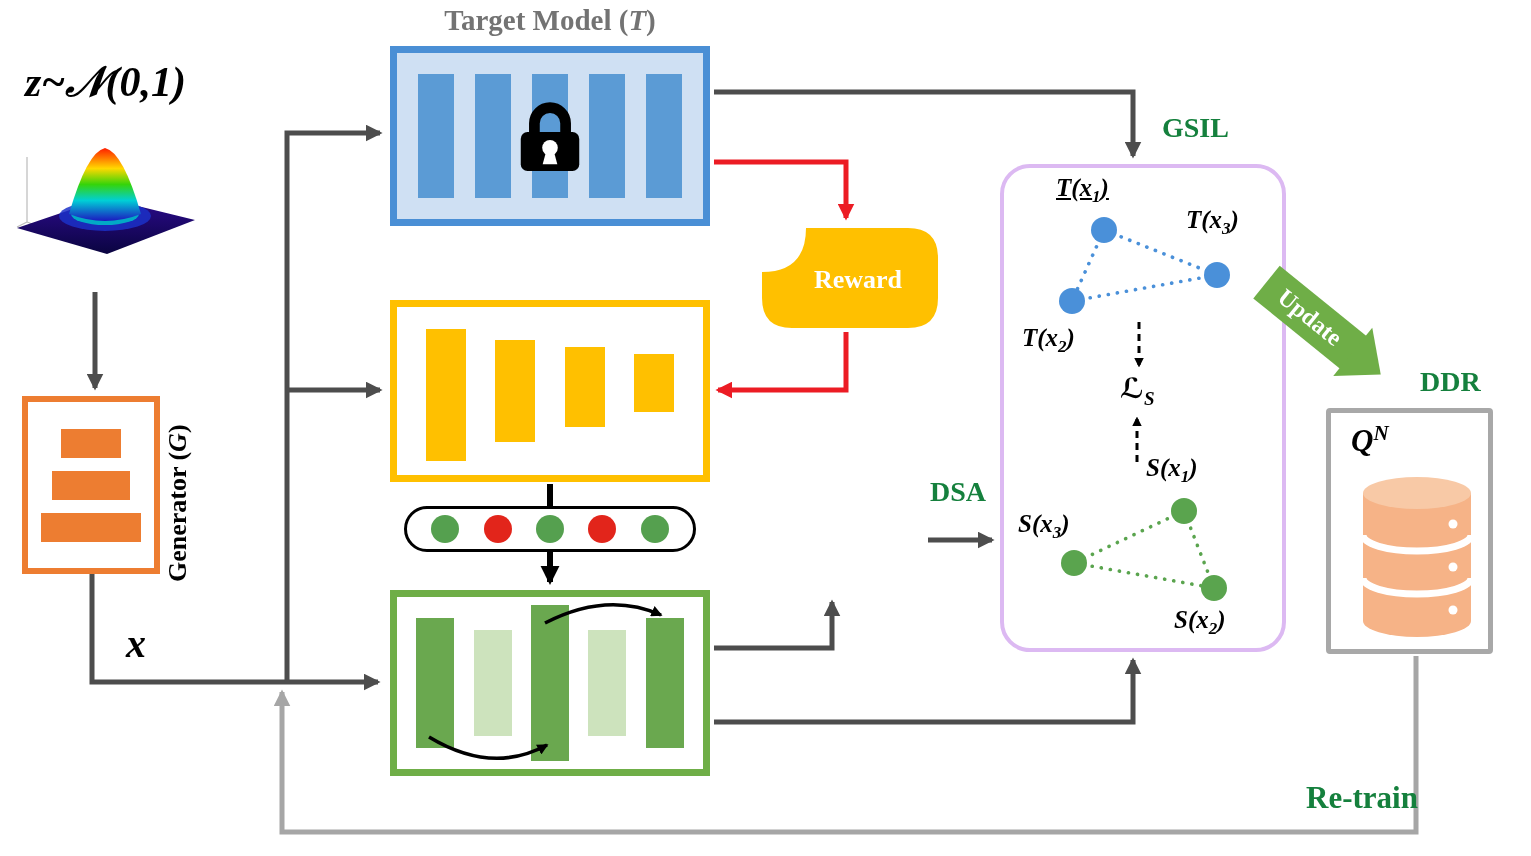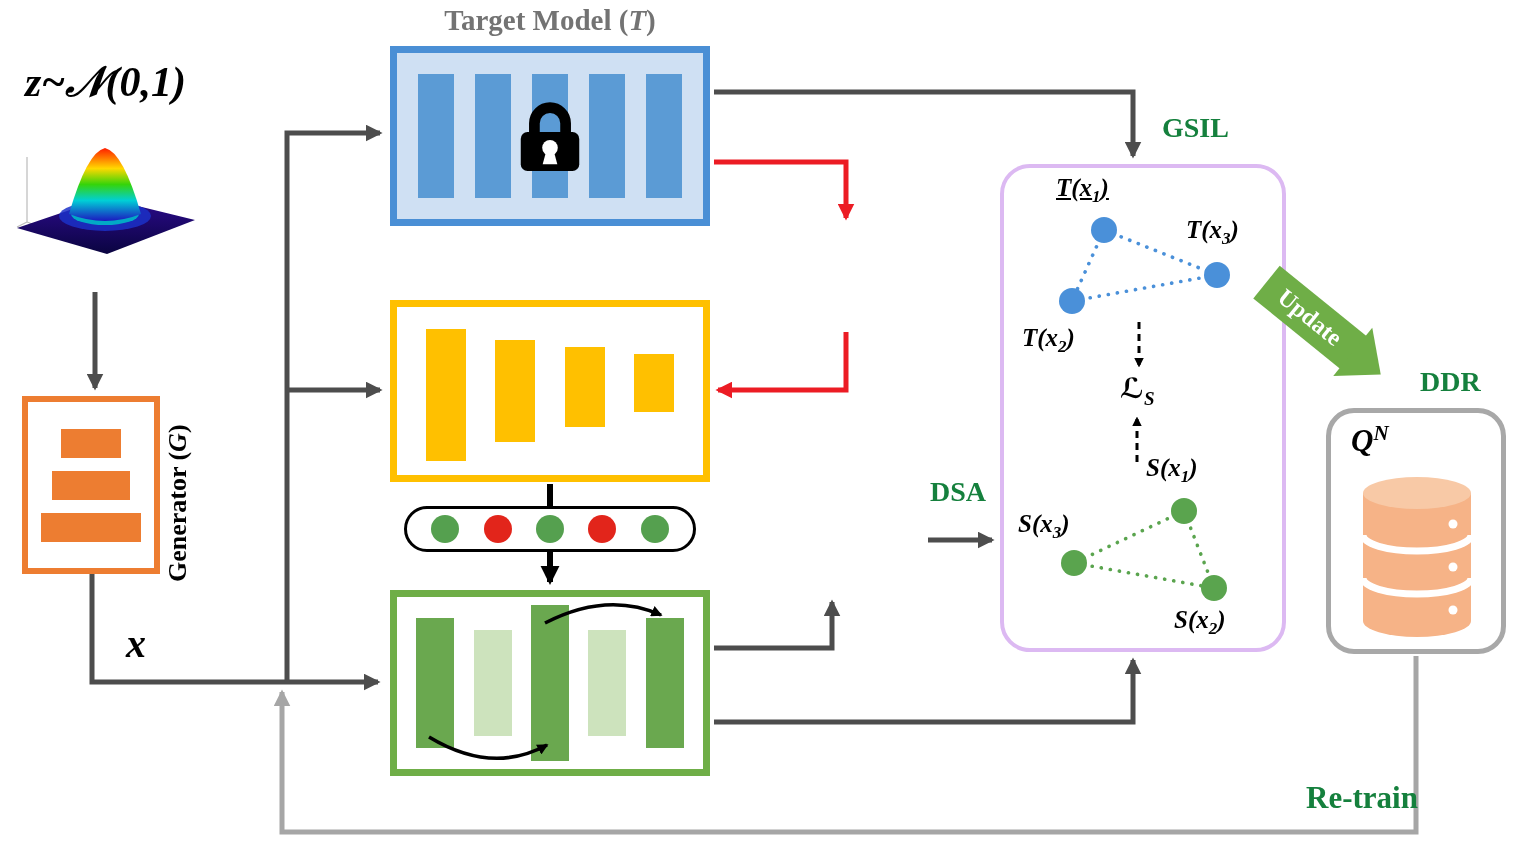--- a/index.html
+++ b/index.html
@@ -57,22 +57,22 @@
 
   
   .update-arrow { position:absolute; left:1286px; top:258px; transform:rotate(39deg);
     transform-origin:left top; display:flex; align-items:center; }
   .update-shaft { width:112px; height:42px; background:#6fae47; color:#fff; font-weight:bold;
     font-size:24px; display:flex; justify-content:center; align-items:center; }
   .update-head { width:0; height:0; border-top:31px solid transparent; border-bottom:31px solid transparent;
     border-left:36px solid #6fae47; margin-left:-1px; }
 
   
-  .ddr-box { left:1326px; top:408px; width:180px; height:246px; background:#fff;
-    border:5px solid #a8a8a8; border-radius:28px; position:absolute; }
+  .ddr-box { left:1326px; top:408px; width:167px; height:246px; background:#fff;
+    border:5px solid #a8a8a8; border-radius:4px; position:absolute; }
 </style>
 </head>
 <body>
 
 <div class="canvas">
 
   <svg class="overlay">
     <defs>
       <marker id="mDark" viewBox="0 0 10 10" refX="8.5" refY="5" markerWidth="3.4" markerHeight="3.4" orient="auto">
         <path d="M0 0 L10 5 L0 10 Z" fill="#4d4d4d"></path>
@@ -172,20 +172,26 @@
     <div class="sbar slight" style="height:106px;"></div>
     <div class="sbar sdark" style="height:156px;"></div>
     <div class="sbar slight" style="height:106px;"></div>
     <div class="sbar sdark" style="height:130px;"></div>
     <svg style="position:absolute; left:0; top:0;" width="306" height="172" viewBox="0 0 306 172">
       <path d="M148 26 Q210 -6 264 18" stroke="#000" stroke-width="3.5" fill="none" marker-end="url(#mBlack)"></path>
       <path d="M32 140 Q95 178 150 148" stroke="#000" stroke-width="3.5" fill="none" marker-end="url(#mBlack)"></path>
     </svg>
   </div>
 
+  <div class="callout" style="left:760px; top:226px; width:180px; height:104px;">
+    <svg width="180" height="104" viewBox="0 0 180 104">
+      <path d="M46 2 H148 Q178 2 178 32 V72 Q178 102 148 102 H32 Q2 102 2 72 V46 Q46 46 46 2 Z" fill="#ffc000"></path>
+    </svg>
+    <div class="lbl">Reward</div>
+  </div>
 
   <div class="abs plain-bold" style="left:930px; top:476px; font-size:28px;">DSA</div>
 
   <div class="abs plain-bold" style="left:1162px; top:112px; font-size:28px;">GSIL</div>
   <div class="gsil-box">
     <svg style="position:absolute; left:0; top:0;" width="278" height="480" viewBox="0 0 278 480">
       <g stroke="#4a90d9" stroke-width="3.6" stroke-linecap="round" stroke-dasharray="0.2 9">
         <line x1="100" y1="62" x2="213" y2="107"></line>
         <line x1="100" y1="62" x2="68" y2="133"></line>
         <line x1="68" y1="133" x2="213" y2="107"></line>
@@ -200,21 +206,21 @@
       <circle cx="100" cy="62" r="13" fill="#4a90d9"></circle>
       <circle cx="213" cy="107" r="13" fill="#4a90d9"></circle>
       <circle cx="68" cy="133" r="13" fill="#4a90d9"></circle>
       <circle cx="180" cy="343" r="13" fill="#5aa44e"></circle>
       <circle cx="70" cy="395" r="13" fill="#5aa44e"></circle>
       <circle cx="210" cy="420" r="13" fill="#5aa44e"></circle>
     </svg>
     <span class="gsil-label math" style="left:52px; top:6px;text-decoration:underline;">
       <span>T(x</span><sub>1</sub><span>)</span>
     </span>
-    <span class="gsil-label math" style="left:182px; top:48px;">
+    <span class="gsil-label math" style="left:182px; top:38px;">
       <span>T(x</span><sub>3</sub><span>)</span>
     </span>
     <span class="gsil-label math" style="left:18px; top:156px;">
       <span>T(x</span><sub>2</sub><span>)</span>
     </span>
     <span class="gsil-label math" style="left:116px; top:204px; font-size:28px;">
       <span>ℒ</span><sub>S</sub>
     </span>
     <span class="gsil-label math" style="left:142px; top:286px;">
       <span>S(x</span><sub>1</sub><span>)</span>

